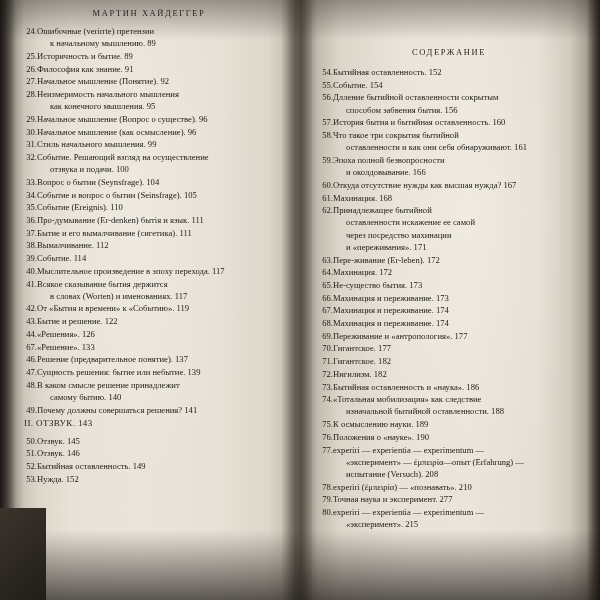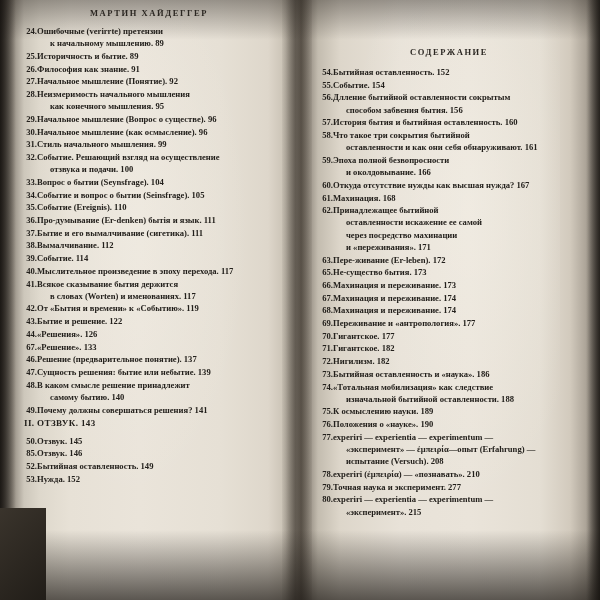--- a/index.html
+++ b/index.html
@@ -11,21 +11,20 @@
     height: 600px;
     overflow: hidden;
     background: #2b2b2b;
     font-family: "Liberation Serif", serif;
   }
   .page-wrap {
     position: relative;
     width: 600px;
     height: 600px;
     background: #1c1a18;
-    font-weight: bold;
   }
   
   .book {
     position: absolute;
     inset: 0;
     background:
       linear-gradient(to right,
         #4a443e 0px, #6d665d 6px, #9a9388 14px,
         #cdc7bb 24px, #ded8cc 40px, #e7e1d6 70px,
         #eae4da 140px, #e6e0d5 220px, #ded7cb 268px,
@@ -173,39 +172,40 @@
       <div class="entry"><span class="num">44.</span><span>«Решения». 126</span></div>
       <div class="entry"><span class="num">67.</span><span>«Решение». 133</span></div>
       <div class="entry"><span class="num">46.</span><span>Решение (предварительное понятие). 137</span></div>
       <div class="entry"><span class="num">47.</span><span>Сущность решения: бытие или небытие. 139</span></div>
       <div class="entry"><span class="num">48.</span><span>В каком смысле решение принадлежит</span><span class="cont">самому бытию. 140</span></div>
       <div class="entry"><span class="num">49.</span><span>Почему должны совершаться решения? 141</span></div>
 
       <div class="section-head">II. ОТЗВУК. 143</div>
 
       <div class="entry"><span class="num">50.</span><span>Отзвук. 145</span></div>
-      <div class="entry"><span class="num">85.</span><span>Отзвук. 146</span></div>
+      <div class="entry"><span class="num">51.</span><span>Отзвук. 146</span></div>
       <div class="entry"><span class="num">52.</span><span>Бытийная оставленность. 149</span></div>
       <div class="entry"><span class="num">53.</span><span>Нужда. 152</span></div>
     </div>
   </div>
 
   <div class="page page-right">
     <div class="running-head rh-right">СОДЕРЖАНИЕ</div>
     <div class="toc">
       <div class="entry"><span class="num">54.</span><span>Бытийная оставленность. 152</span></div>
       <div class="entry"><span class="num">55.</span><span>Событие. 154</span></div>
       <div class="entry"><span class="num">56.</span><span>Длление бытийной оставленности сокрытым</span><span class="cont">способом забвения бытия. 156</span></div>
       <div class="entry"><span class="num">57.</span><span>История бытия и бытийная оставленность. 160</span></div>
       <div class="entry"><span class="num">58.</span><span>Что такое три сокрытия бытийной</span><span class="cont">оставленности и как они себя обнаруживают. 161</span></div>
       <div class="entry"><span class="num">59.</span><span>Эпоха полной безвопросности</span><span class="cont">и околдовывание. 166</span></div>
       <div class="entry"><span class="num">60.</span><span>Откуда отсутствие нужды как высшая нужда? 167</span></div>
       <div class="entry"><span class="num">61.</span><span>Махинация. 168</span></div>
       <div class="entry"><span class="num">62.</span><span>Принадлежащее бытийной</span><span class="cont">оставленности искажение ее самой</span><span class="cont">через посредство махинации</span><span class="cont">и «переживания». 171</span></div>
       <div class="entry"><span class="num">63.</span><span>Пере-живание (Er-leben). 172</span></div>
+      <div class="entry"><span class="num">64.</span><span>Махинация. 172</span></div>
       <div class="entry"><span class="num">65.</span><span>Не-существо бытия. 173</span></div>
       <div class="entry"><span class="num">66.</span><span>Махинация и переживание. 173</span></div>
       <div class="entry"><span class="num">67.</span><span>Махинация и переживание. 174</span></div>
       <div class="entry"><span class="num">68.</span><span>Махинация и переживание. 174</span></div>
       <div class="entry"><span class="num">69.</span><span>Переживание и «антропология». 177</span></div>
       <div class="entry"><span class="num">70.</span><span>Гигантское. 177</span></div>
       <div class="entry"><span class="num">71.</span><span>Гигантское. 182</span></div>
       <div class="entry"><span class="num">72.</span><span>Нигилизм. 182</span></div>
       <div class="entry"><span class="num">73.</span><span>Бытийная оставленность и «наука». 186</span></div>
       <div class="entry"><span class="num">74.</span><span>«Тотальная мобилизация» как следствие</span><span class="cont">изначальной бытийной оставленности. 188</span></div>

